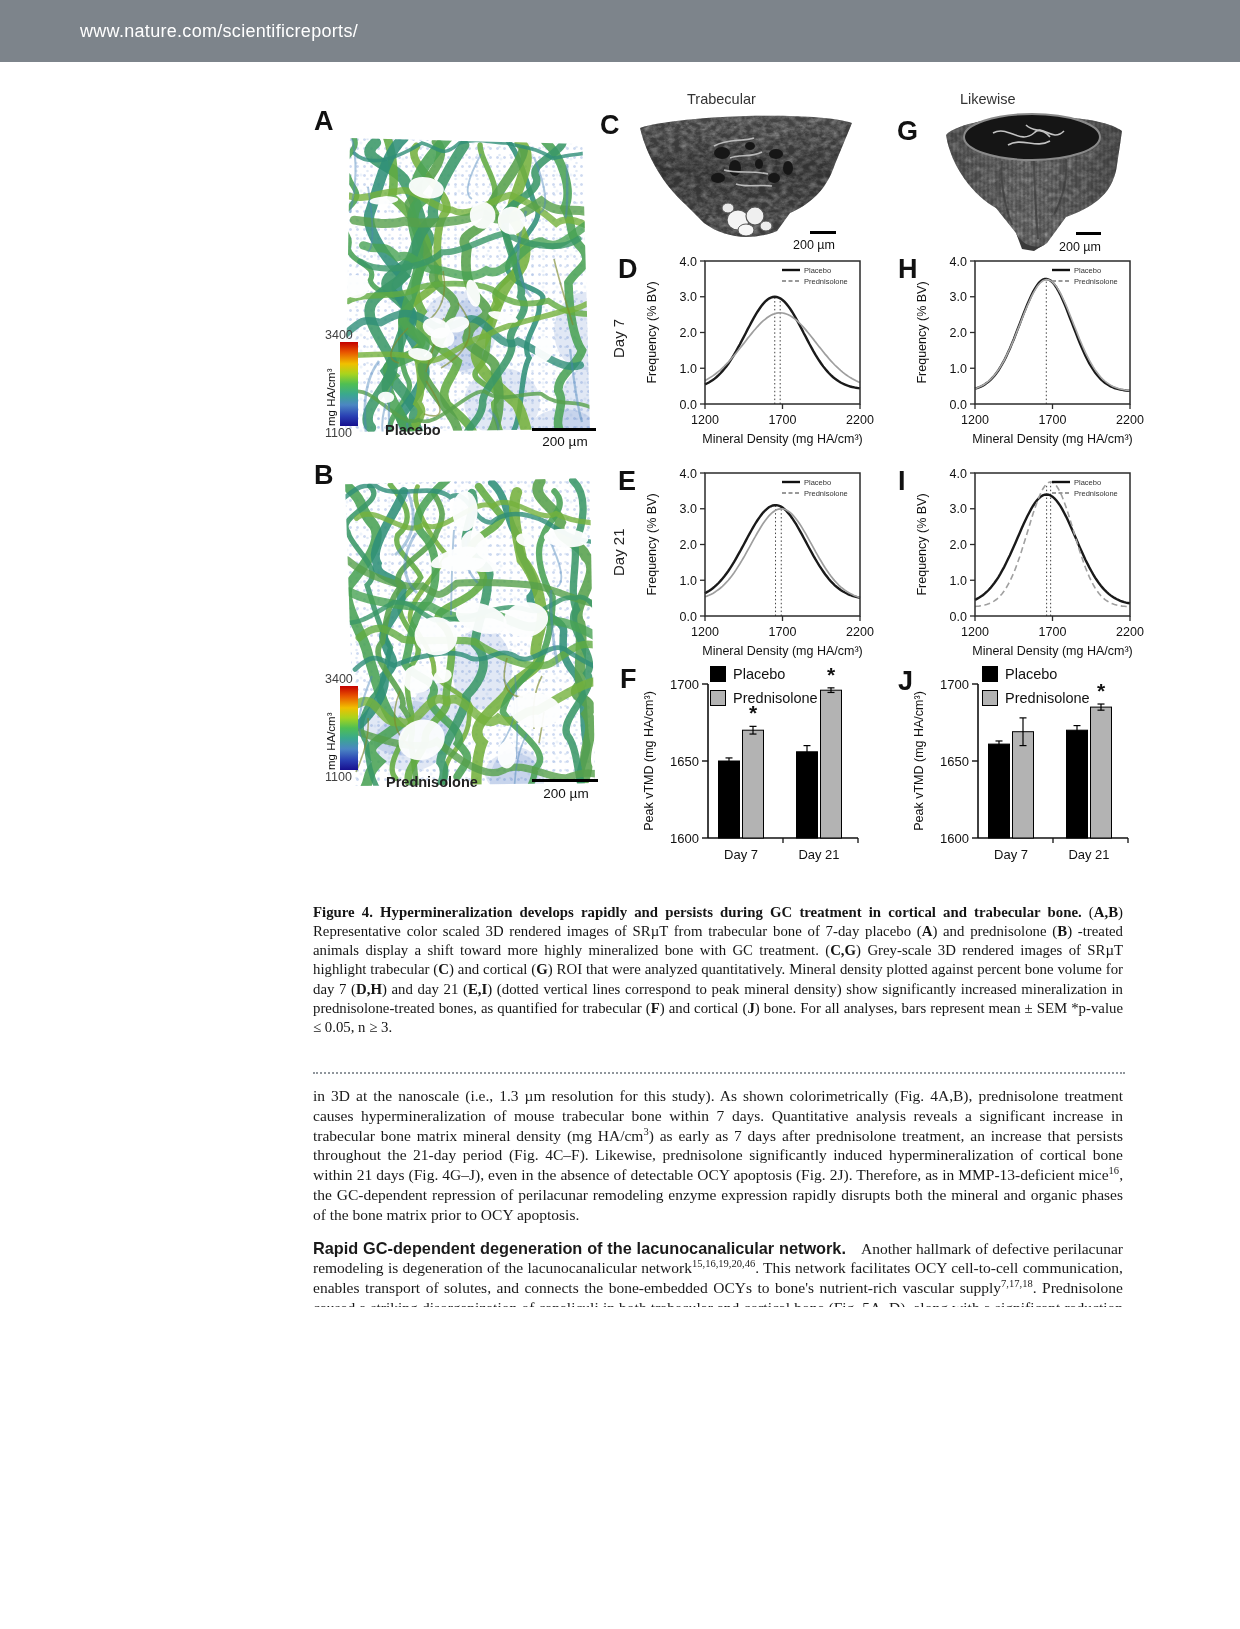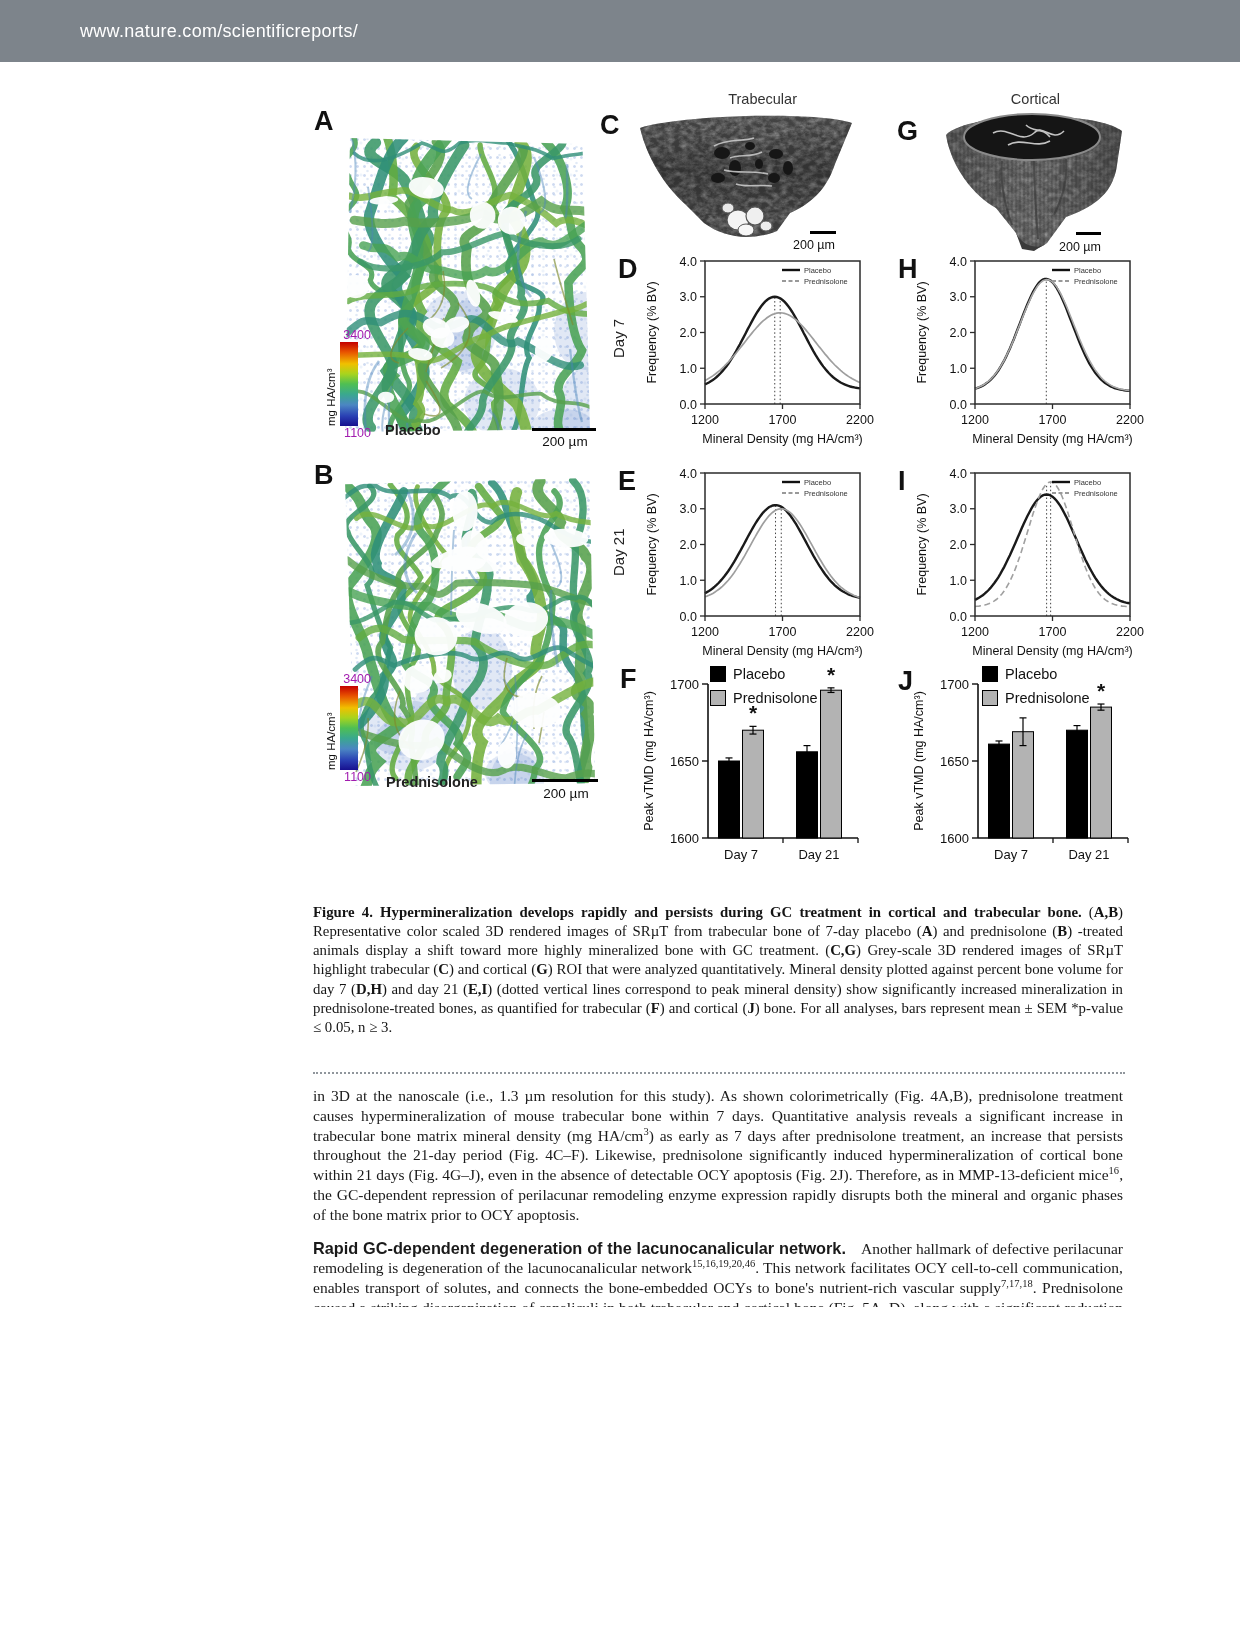--- a/index.html
+++ b/index.html
@@ -1,29 +1,29 @@
 <!DOCTYPE html>
 <html><head>
 <meta charset="utf-8">
 <style>
   html,body{margin:0;padding:0;background:#ffffff;}
   .page{position:relative;width:1240px;height:1307px;background:#ffffff;overflow:hidden;font-family:"Liberation Sans",sans-serif;}
   .hdr{position:absolute;left:0;top:0;width:1240px;height:62px;background:#7d848b;}
   .hdr-text{position:absolute;left:80px;top:0;height:62px;line-height:62px;color:#ffffff;font-size:18px;letter-spacing:.3px;}
   .panel-letter{position:absolute;font-size:27px;font-weight:700;color:#111;}
-  .col-title{position:absolute;font-size:14.5px;color:#333;text-align:right;}
+  .col-title{position:absolute;font-size:14.5px;color:#333;text-align:left;}
   .bone{position:absolute;overflow:hidden;
     background-image:
       radial-gradient(circle, rgba(90,130,205,0.30) 0.9px, rgba(0,0,0,0) 1.8px),
       radial-gradient(circle, rgba(120,160,215,0.22) 0.8px, rgba(0,0,0,0) 1.6px),
       radial-gradient(circle, rgba(150,185,230,0.16) 1px, rgba(0,0,0,0) 2px);
     background-size:7px 9px, 11px 8px, 14px 16px;}
   .bone svg{position:absolute;left:0;top:0;}
   .cb-wrap{position:absolute;width:46px;}
-  .cb-val{font-size:12.5px;color:#a21caf;margin-left:12px;text-align:right;}
+  .cb-val{font-size:12.5px;color:#404040;}
   .cb-row{display:flex;align-items:stretch;height:84px;}
   .cb-unit{writing-mode:vertical-rl;transform:rotate(180deg);font-size:11.5px;color:#111;line-height:13px;height:84px;}
   .cb-bar{width:18px;height:84px;margin-left:2px;
     background:linear-gradient(to bottom,#c40000 0%,#e85400 12%,#f0c000 26%,#a8d41e 38%,#4fbf53 50%,#3aa98d 62%,#4b86c3 75%,#2a41b4 88%,#17108f 100%);}
   .treat-label{position:absolute;font-size:14.5px;font-weight:600;color:#222;}
   .scalebar-line{position:absolute;background:#000;height:3px;}
   .scalebar-text{position:absolute;font-size:13.5px;color:#111;}
   .rot-label{position:absolute;writing-mode:vertical-rl;transform:rotate(180deg);font-size:15px;font-weight:500;color:#222;}
   .chart{position:absolute;}
   .bar-legend{position:absolute;}
@@ -49,21 +49,21 @@
 </head>
 <body>
 
 <div class="page">
 
   <div class="hdr">
     <div class="hdr-text">www.nature.com/scientificreports/</div>
   </div>
 
   <div class="col-title" style="left:687px;top:91px;width:110px;">Trabecular</div>
-  <div class="col-title" style="left:960px;top:91px;width:100px;">Cortical</div>
+  <div class="col-title" style="left:960px;top:91px;width:100px;">Likewise</div>
 
   <div class="panel-letter" style="left:314px;top:106px;">A</div>
   <div class="panel-letter" style="left:314px;top:460px;">B</div>
   <div class="panel-letter" style="left:600px;top:110px;">C</div>
   <div class="panel-letter" style="left:897px;top:116px;">G</div>
   <div class="panel-letter" style="left:618px;top:254px;">D</div>
   <div class="panel-letter" style="left:898px;top:254px;">H</div>
   <div class="panel-letter" style="left:618px;top:466px;">E</div>
   <div class="panel-letter" style="left:898px;top:466px;">I</div>
   <div class="panel-letter" style="left:620px;top:664px;">F</div>

